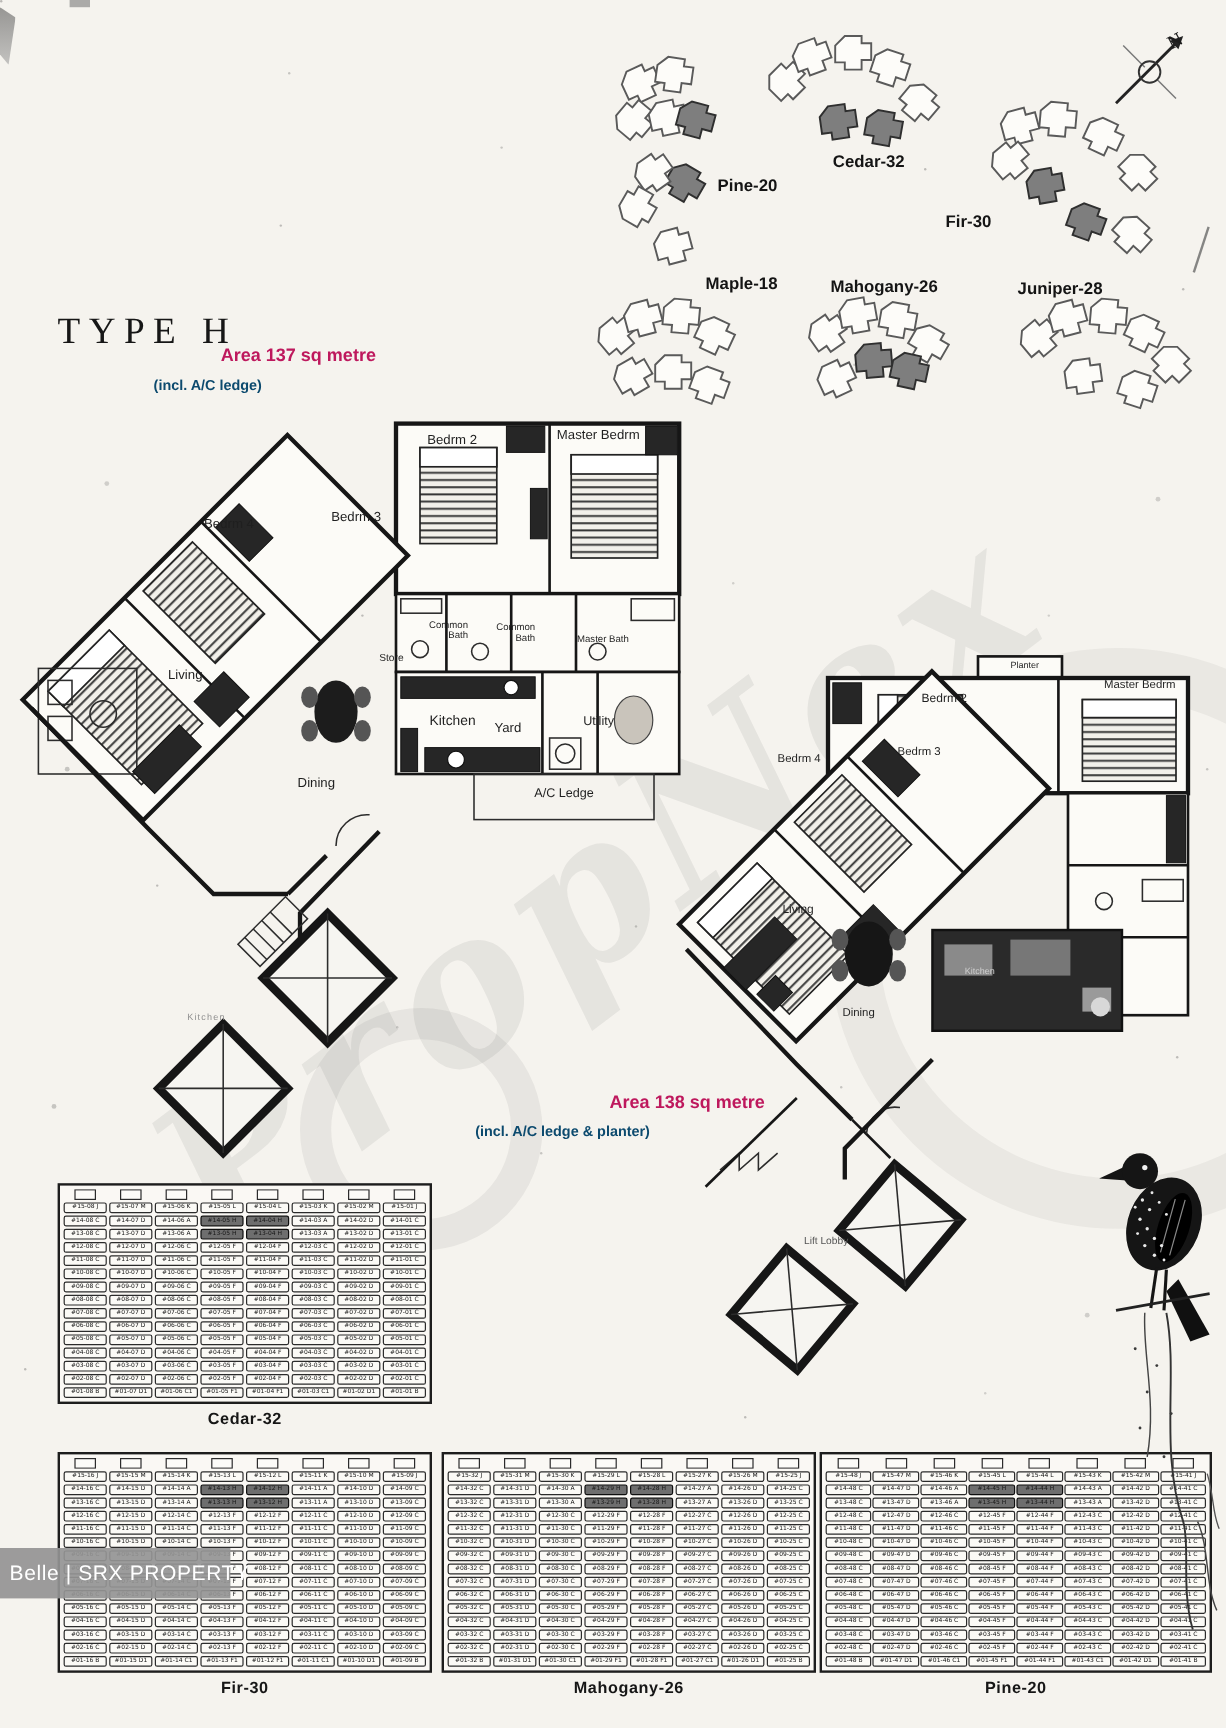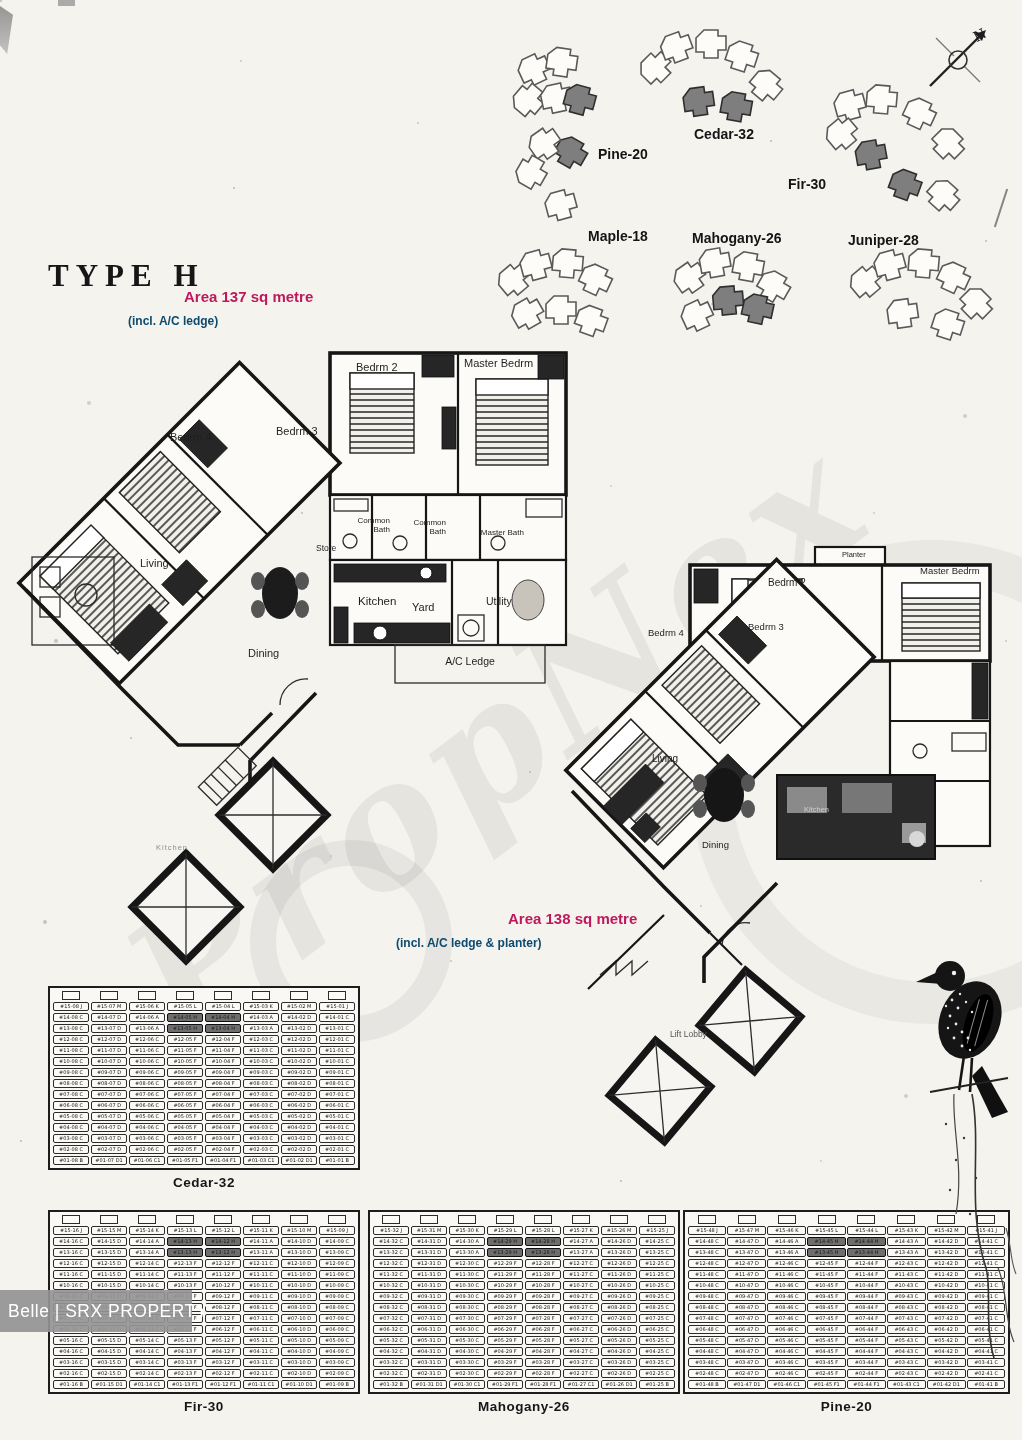--- a/index.html
+++ b/index.html
@@ -8,21 +8,21 @@
   .abs{position:absolute;}
   
   .wm{position:absolute;left:150px;top:900px;transform:rotate(-37deg);transform-origin:left center;
       font-family:"DejaVu Serif",serif;font-style:italic;font-weight:bold;font-size:170px;
       color:rgba(80,80,80,0.09);letter-spacing:8px;white-space:nowrap;pointer-events:none;}
   .swirl{position:absolute;left:690px;top:540px;width:400px;height:400px;border:42px solid rgba(60,60,60,0.055);
       border-radius:50%;}
   .swirl2{position:absolute;left:250px;top:840px;width:150px;height:150px;border:26px solid rgba(60,60,60,0.07);
       border-radius:50%;}
   
-  .h-title{position:absolute;font-family:"Liberation Serif",serif;font-weight:bold;font-size:31px;
+  .h-title{position:absolute;font-family:"Liberation Serif",serif;font-weight:normal;font-size:31px;
       letter-spacing:7px;color:#161616;white-space:nowrap;}
   .h-area{position:absolute;font-size:15px;font-weight:bold;color:#be185d;white-space:nowrap;}
   .h-note{position:absolute;font-size:12px;font-weight:bold;color:#0c4a6e;white-space:nowrap;}
   .bldg-label{position:absolute;font-size:14px;font-weight:bold;color:#141414;white-space:nowrap;}
   
   .cu{fill:#fdfcf9;stroke:#5a5a5a;stroke-width:1.6;}
   .cd{fill:#7e7e7e;stroke:#2f2f2f;stroke-width:1.6;}
   
   .plan{position:absolute;}
   .plan svg{position:absolute;left:0;top:0;overflow:visible;}

